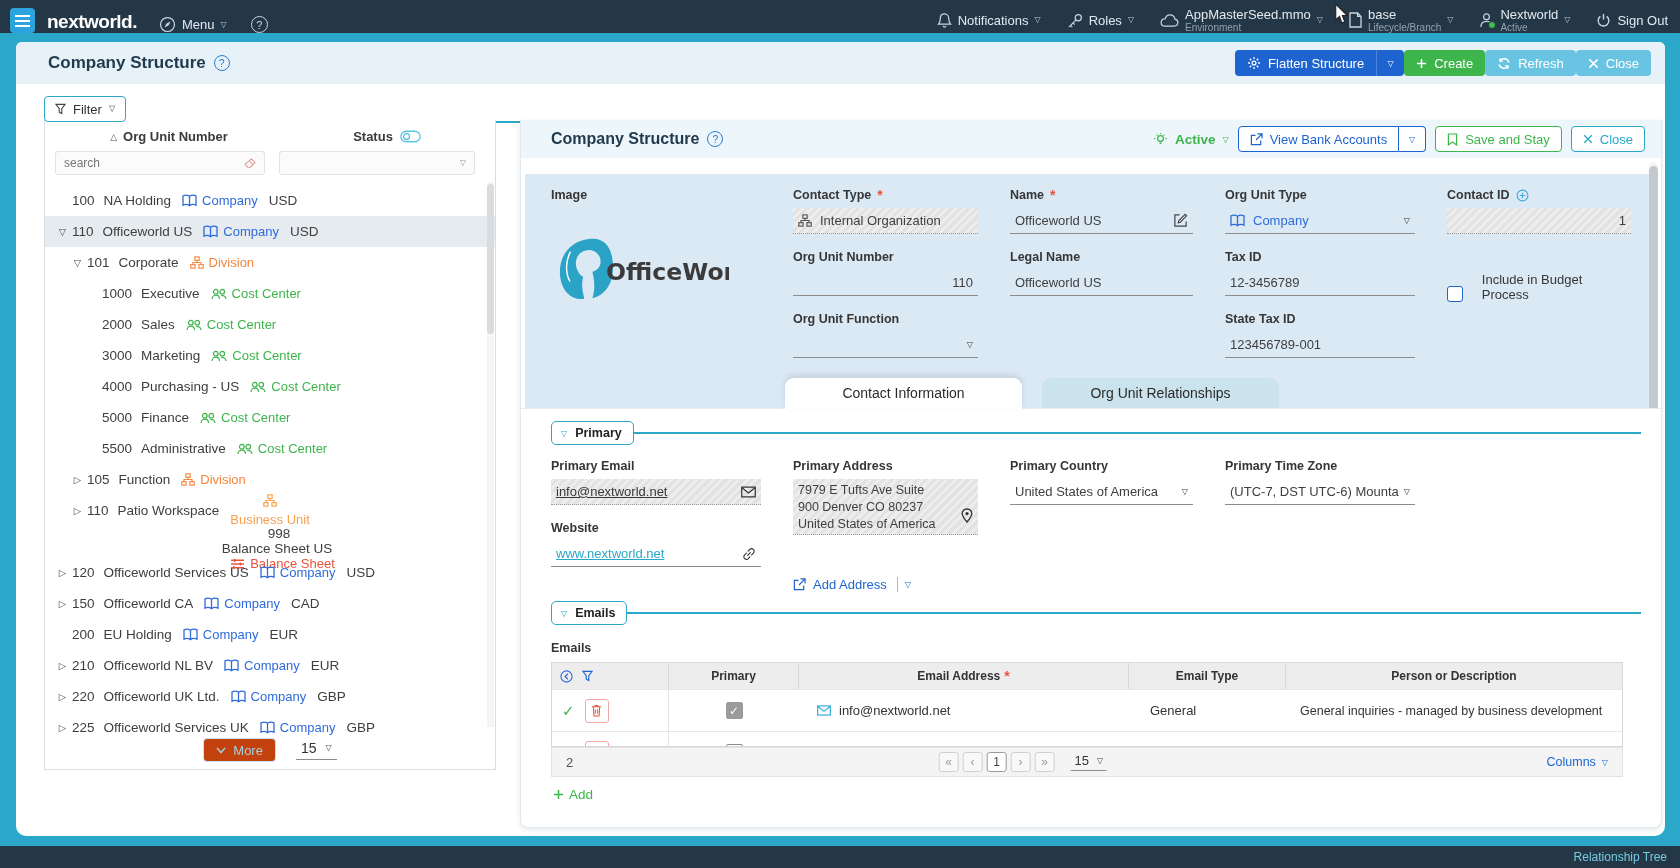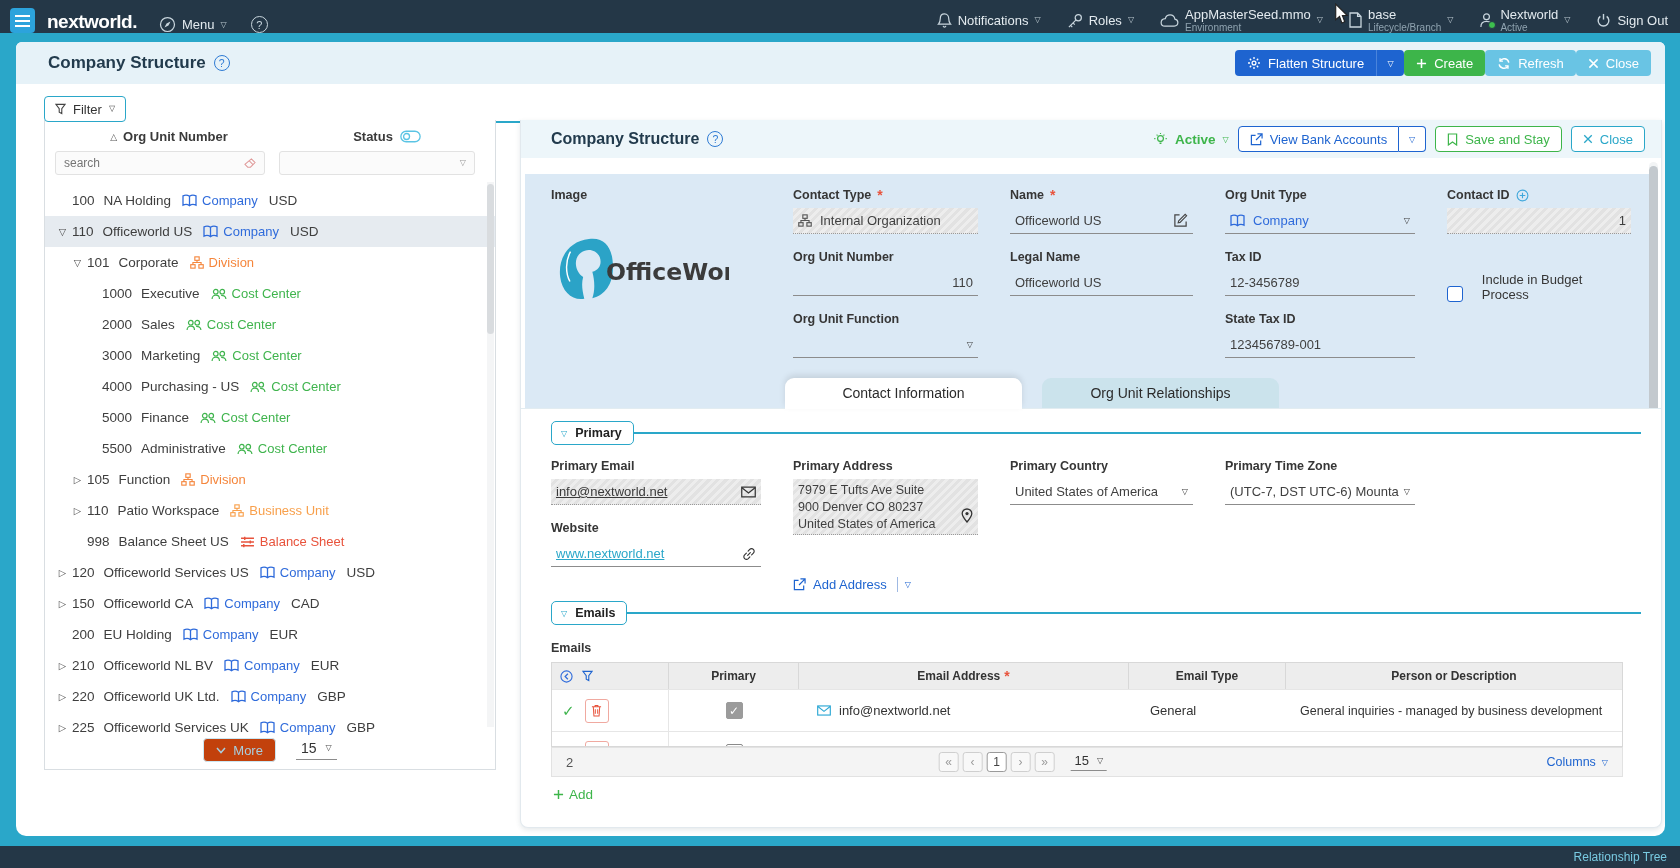--- a/index.html
+++ b/index.html
@@ -61,21 +61,21 @@
   .eraser { color:#E09A9A; margin-left:auto; }
   .tin.select { width:196px; justify-content:flex-end; }
   .tree-list { margin-top:10px; }
   .tree-row { height:31px; display:flex; align-items:center; font-size:13.5px; color:#3E3E3E; cursor:pointer; }
   .tree-row.selected { background:#E6EBF0; }
   .tr-arrow { width:15px; flex:none; color:#4A4A4A; font-size:9.5px; text-align:center; }
   .tr-num { margin:0 9px 0 2px; }
   .tr-name { margin-right:11px; }
   .tr-type { display:inline-flex; align-items:center; gap:5px; font-size:13px; }
   .tr-cur { margin-left:11px; }
-  .k-company { color:#2F6BDB; } .k-division { color:#F5863C; } .k-business-unit { color:#F8A04C; }
+  .k-company { color:#2F6BDB; } .k-division { color:#F5863C; } .k-business-unit { color:#F8A04C;flex-direction:column; }
   .k-cost-center { color:#3FB44D; } .k-balance-sheet { color:#E8533C; }
   .tree-footer { position:absolute; bottom:7px; left:0; right:0; display:flex; justify-content:center; align-items:center; gap:20px; }
   .btn-more { height:24px; border:1px solid #CBE6F2; color:#A8CEDE; background:#c2410c; border-radius:4px; display:inline-flex; align-items:center; gap:7px; font-size:13px; padding:0 12px; }
   .page-size { display:inline-flex; align-items:center; gap:9px; font-size:14px; color:#333; border-bottom:1px solid #8C8C8C; padding:0 5px 3px; cursor:pointer; }
   .left-scroll { position:absolute; top:62px; bottom:42px; right:1px; width:7px; background:#F4F5F6; }
   .left-scroll .thumb { position:absolute; top:2px; height:150px; width:7px; background:#D9DCDF; border-radius:4px; }
 
   
   .right-panel { flex:1; margin-left:24px; margin-right:3px; height:708px; border:1px solid #E2E9EE; border-top:none; border-radius:0 0 8px 8px; box-shadow:0 2px 5px rgba(40,70,90,.12); position:relative; background:#fff; overflow:hidden; }
   .detail-header { height:38px; background:#EDF6FA; display:flex; align-items:center; padding:0 16px 0 30px; }
@@ -533,21 +533,21 @@
                     <rect x="0.8" y="10" width="5" height="4" fill="none" stroke="currentColor" stroke-width="1.3"></rect>
                     <rect x="10.2" y="10" width="5" height="4" fill="none" stroke="currentColor" stroke-width="1.3"></rect>
                     <path d="M8,5 V7.5 M3.3,10 V7.5 H12.7 V10" fill="none" stroke="currentColor" stroke-width="1.3"></path>
                   </svg>
                 </span>
                 <span class="tr-type-label">Business Unit</span>
               </span>
 
   </div>
 
-  <div class="tree-row" style="padding-left: 25px;">
+  <div class="tree-row" style="padding-left: 25px; flex-direction: column;">
     <span class="tr-arrow"></span>
     <span class="tr-num">998</span>
     <span class="tr-name">Balance Sheet US</span>
     <span class="tr-type k-balance-sheet">
                 <span class="tr-type-icon">
                   <svg width="15" height="12" viewBox="0 0 16 13">
                     <path d="M1,2.5 H15 M1,6.5 H15 M1,10.5 H15" stroke="currentColor" stroke-width="1.5"></path>
                     <path d="M5,0.8 V4.2 M11,4.8 V8.2 M4,8.8 V12.2" stroke="currentColor" stroke-width="1.5"></path>
                   </svg>
                 </span>

